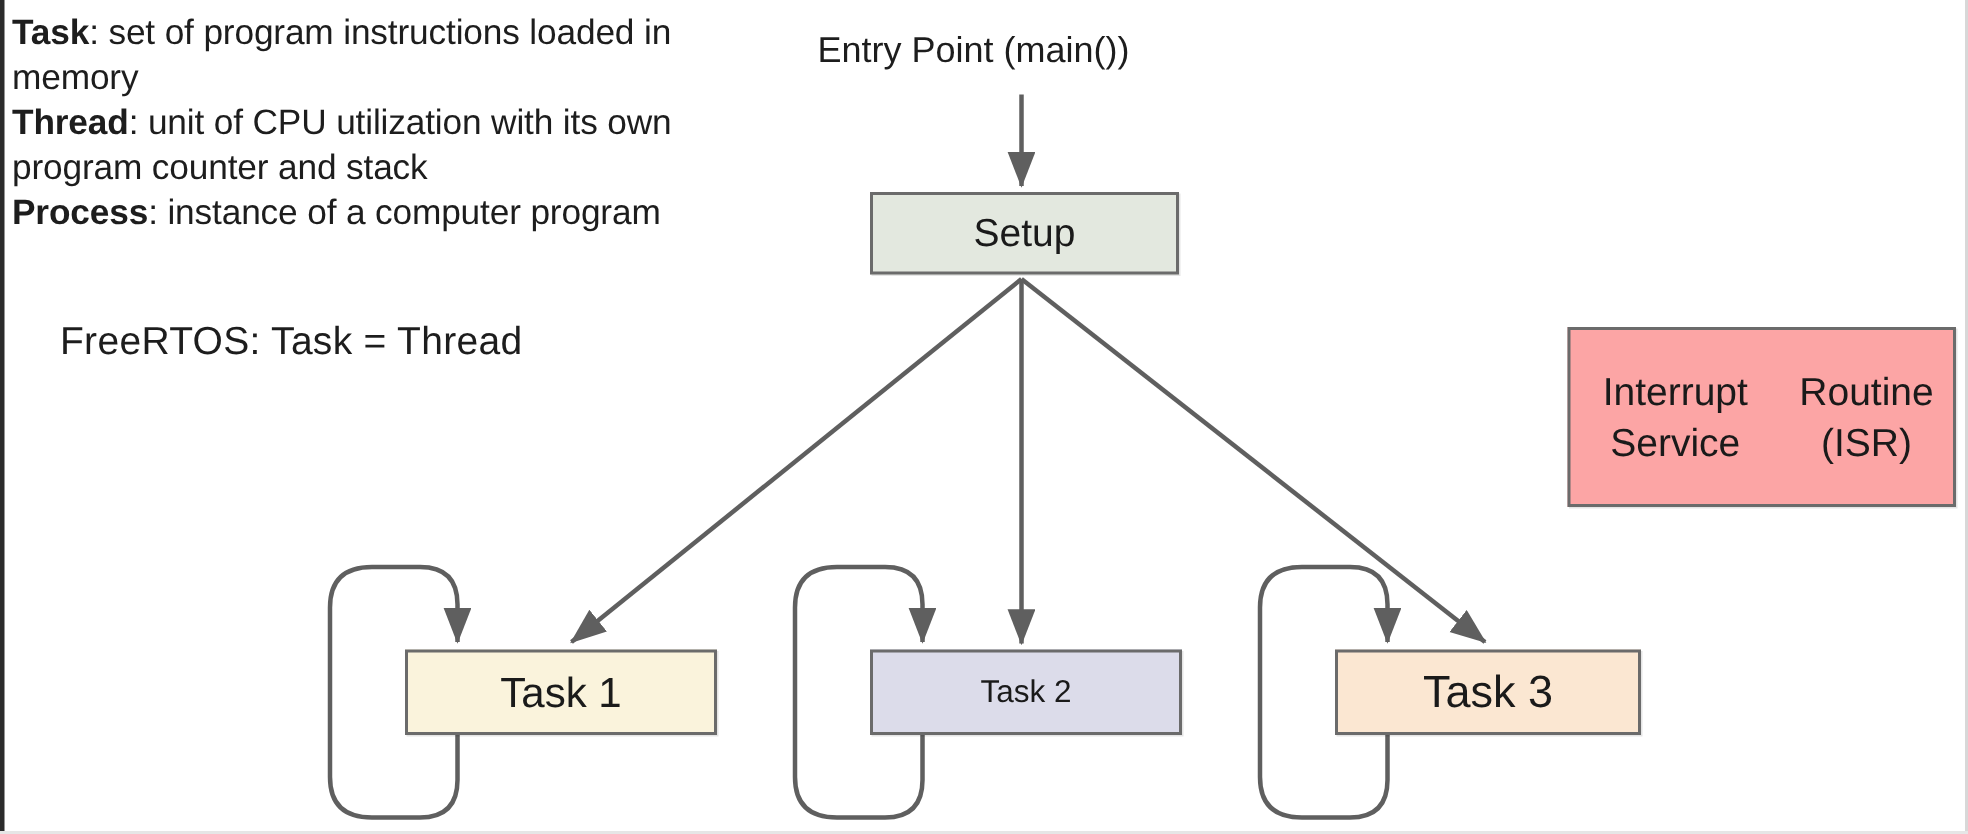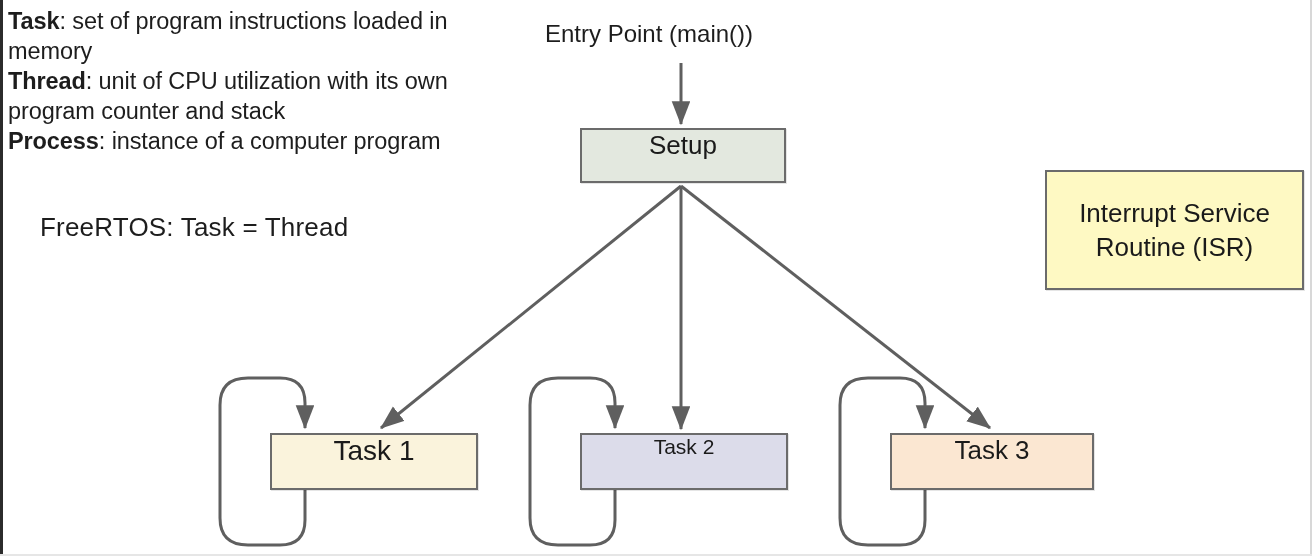--- a/index.html
+++ b/index.html
@@ -74,20 +74,21 @@
     font-size: 24px;
     color: #1d1d1d;
   }
 
   
   .node {
     position: absolute;
     box-sizing: border-box;
     border: 2px solid #6b6b6b;
     display: flex;
+    align-items: center;
     justify-content: center;
     text-align: center;
     color: #1a1a1a;
     box-shadow: 1px 1px 0 rgba(0,0,0,0.10);
   }
 
   #setup-node {
     left: 580px;
     top: 128px;
     width: 206px;
@@ -114,21 +115,21 @@
     top: 433px;
     width: 208px;
     height: 57px;
     font-size: 21px;
   }
   #task3-node {
     left: 890px;
     top: 433px;
     width: 204px;
     height: 57px;
-    font-size: 26px;
+    font-size: 30px;
   }
 
   
   #arrows {
     position: absolute;
     left: 0; top: 0;
     width: 1312px; height: 556px;
     pointer-events: none;
   }
 
@@ -197,21 +198,21 @@
     <g>
       <path d="M 925,490 L 925,520 Q 925,545 900,545 L 868,545 Q 840,545 840,518
                L 840,405 Q 840,378 868,378 L 900,378 Q 925,378 925,403 L 925,428" fill="none" stroke="#5f5f5f" stroke-width="3" marker-end="url(#arrowhead)"></path>
     </g>
   </svg>
 
   <div class="node" id="setup-node" style="background:#e3e8df;">
     <span>Setup</span>
   </div>
 
-  <div class="node" id="isr-node" style="background:#fef9c3; flex-direction:column;">
+  <div class="node" id="isr-node" style="background:#fca5a5; flex-direction:row;margin-top:48px;">
     <span>Interrupt Service</span>
     <span>Routine (ISR)</span>
   </div>
 
   <div class="node" id="task1-node" style="background:#faf3dc;">
     <span>Task 1</span>
   </div>
 
   <div class="node" id="task2-node" style="background:#dcdcea;">
     <span>Task 2</span>

